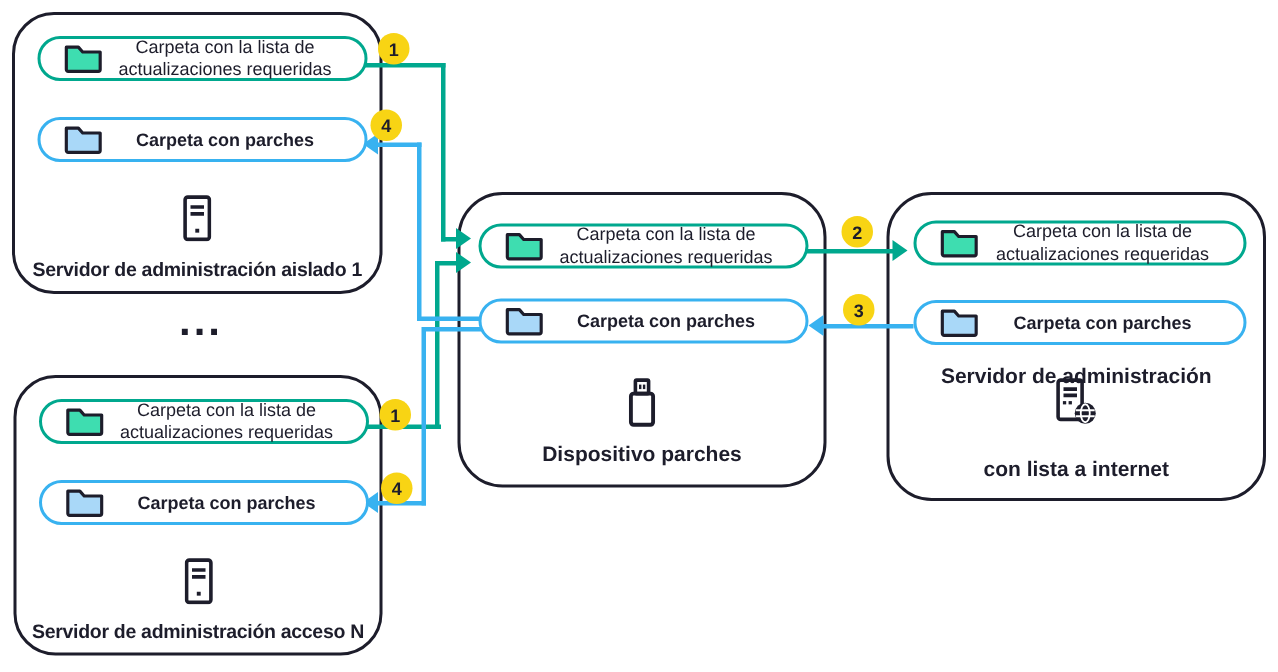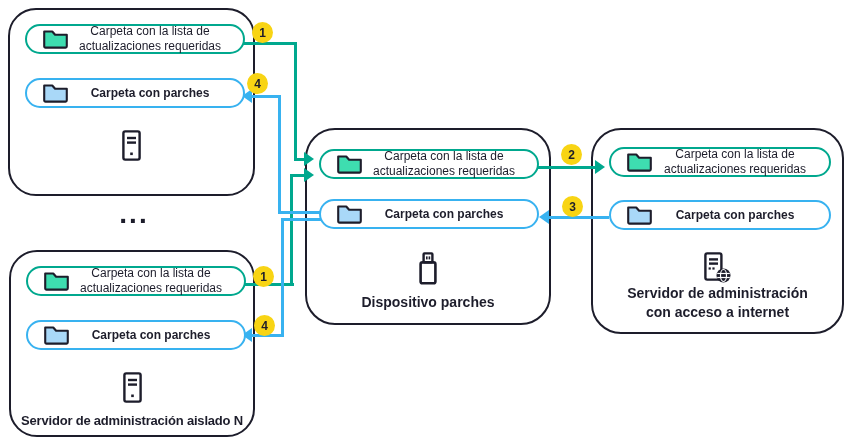--- a/index.html
+++ b/index.html
@@ -27,21 +27,21 @@
     flex:1;text-align:center;font-size:12px;line-height:1.25;
     padding-right:12px;color:var(--c-ink);
   }
   .pill .pill-text span{display:block;}
   .node-icon{position:absolute;left:0;right:0;display:flex;justify-content:center;z-index:2;}
   .node-label{
     position:absolute;left:0;right:0;text-align:center;font-weight:bold;
     font-size:13px;letter-spacing:-0.2px;color:var(--c-ink);z-index:2;white-space:nowrap;
   }
   .node-label.lg{font-size:14px;letter-spacing:0;}
-  .node-label span{display:block;line-height:1.35;}
+  .node-label span{display:block;line-height:1.35;margin-top:43px;}
   .seg{position:absolute;z-index:2;}
   .seg.h{height:3px;} .seg.v{width:3px;}
   .seg.green{background:var(--c-green);} .seg.blue{background:var(--c-blue);}
   .arr{position:absolute;width:0;height:0;z-index:2;}
   .arr.right{border-top:7.5px solid transparent;border-bottom:7.5px solid transparent;border-left:10px solid var(--c-green);}
   .arr.left{border-top:7.5px solid transparent;border-bottom:7.5px solid transparent;border-right:10px solid var(--c-blue);}
   .badge{
     position:absolute;width:21px;height:21px;border-radius:50%;
     background:var(--c-badge-yellow);color:var(--c-ink);
     font-size:12px;font-weight:bold;display:flex;align-items:center;justify-content:center;
@@ -76,20 +76,21 @@
       </div>
     </div>
     <div class="node-icon" style="top:120px;">
       <svg width="19" height="31" viewBox="0 0 19 31">
         <rect x="1.4" y="1.4" width="16.2" height="28.2" rx="1.8" fill="none" stroke="var(--c-ink)" stroke-width="2.4"></rect>
         <line x1="5" y1="8" x2="14" y2="8" stroke="var(--c-ink)" stroke-width="2.4"></line>
         <line x1="5" y1="12.6" x2="14" y2="12.6" stroke="var(--c-ink)" stroke-width="2.4"></line>
         <rect x="8.2" y="22.5" width="2.6" height="2.6" fill="var(--c-ink)"></rect>
       </svg>
     </div>
+    <div class="node-label" style="bottom:7px;">Servidor de administración aislado 1</div>
   </div>
 
   <div class="ellipsis">...</div>
 
   <div class="box" style="left:9px;top:250px;width:246px;height:187px;">
     <div class="pill green" style="left:15px;top:14px;width:220px;">
       <svg class="folder" width="27" height="22" viewBox="0 0 28 23">
         <path d="M2.2 3.6 H10.6 l3 3.4 H25.8 V19.2 a1.3 1.3 0 0 1 -1.3 1.3 H3.5 a1.3 1.3 0 0 1 -1.3 -1.3 Z" fill="var(--c-green-folder)" stroke="var(--c-ink)" stroke-width="2.2" stroke-linejoin="round"></path>
       </svg>
       <div class="pill-text">
@@ -106,21 +107,21 @@
       </div>
     </div>
     <div class="node-icon" style="top:120px;">
       <svg width="19" height="31" viewBox="0 0 19 31">
         <rect x="1.4" y="1.4" width="16.2" height="28.2" rx="1.8" fill="none" stroke="var(--c-ink)" stroke-width="2.4"></rect>
         <line x1="5" y1="8" x2="14" y2="8" stroke="var(--c-ink)" stroke-width="2.4"></line>
         <line x1="5" y1="12.6" x2="14" y2="12.6" stroke="var(--c-ink)" stroke-width="2.4"></line>
         <rect x="8.2" y="22.5" width="2.6" height="2.6" fill="var(--c-ink)"></rect>
       </svg>
     </div>
-    <div class="node-label" style="bottom:7px;">Servidor de administración aislado N</div>
+    <div class="node-label" style="bottom:7px;">Servidor de administración acceso N</div>
   </div>
 
   <div class="box" style="left:305px;top:128px;width:246px;height:197px;border-radius:30px;">
     <div class="pill green" style="left:12px;top:19px;width:220px;">
       <svg class="folder" width="27" height="22" viewBox="0 0 28 23">
         <path d="M2.2 3.6 H10.6 l3 3.4 H25.8 V19.2 a1.3 1.3 0 0 1 -1.3 1.3 H3.5 a1.3 1.3 0 0 1 -1.3 -1.3 Z" fill="var(--c-green-folder)" stroke="var(--c-ink)" stroke-width="2.2" stroke-linejoin="round"></path>
       </svg>
       <div class="pill-text">
         <span>Carpeta con la lista de</span>
         <span>actualizaciones requeridas</span>
@@ -171,21 +172,21 @@
         <rect x="4.6" y="15.4" width="2.2" height="2.2" fill="var(--c-ink)"></rect>
         <rect x="8.4" y="15.4" width="2.2" height="2.2" fill="var(--c-ink)"></rect>
         <circle cx="19.5" cy="23.5" r="7" fill="var(--c-ink)"></circle>
         <ellipse cx="19.5" cy="23.5" rx="3" ry="6" fill="none" stroke="#ffffff" stroke-width="1.2"></ellipse>
         <line x1="13.2" y1="21.5" x2="25.8" y2="21.5" stroke="#ffffff" stroke-width="1.2"></line>
         <line x1="13.2" y1="25.5" x2="25.8" y2="25.5" stroke="#ffffff" stroke-width="1.2"></line>
       </svg>
     </div>
     <div class="node-label lg" style="bottom:10px;">
       <span>Servidor de administración</span>
-      <span>con acceso a internet</span>
+      <span>con lista a internet</span>
     </div>
   </div>
 
   <div class="seg h green" style="left:241px;top:42px;width:56px;"></div>
   <div class="seg v green" style="left:294px;top:42px;height:119px;"></div>
   <div class="seg h green" style="left:294px;top:158px;width:13px;"></div>
   <div class="arr right" style="left:304px;top:152px;"></div>
 
   <div class="seg h green" style="left:242px;top:283px;width:52px;"></div>
   <div class="seg v green" style="left:290px;top:175px;height:111px;"></div>

